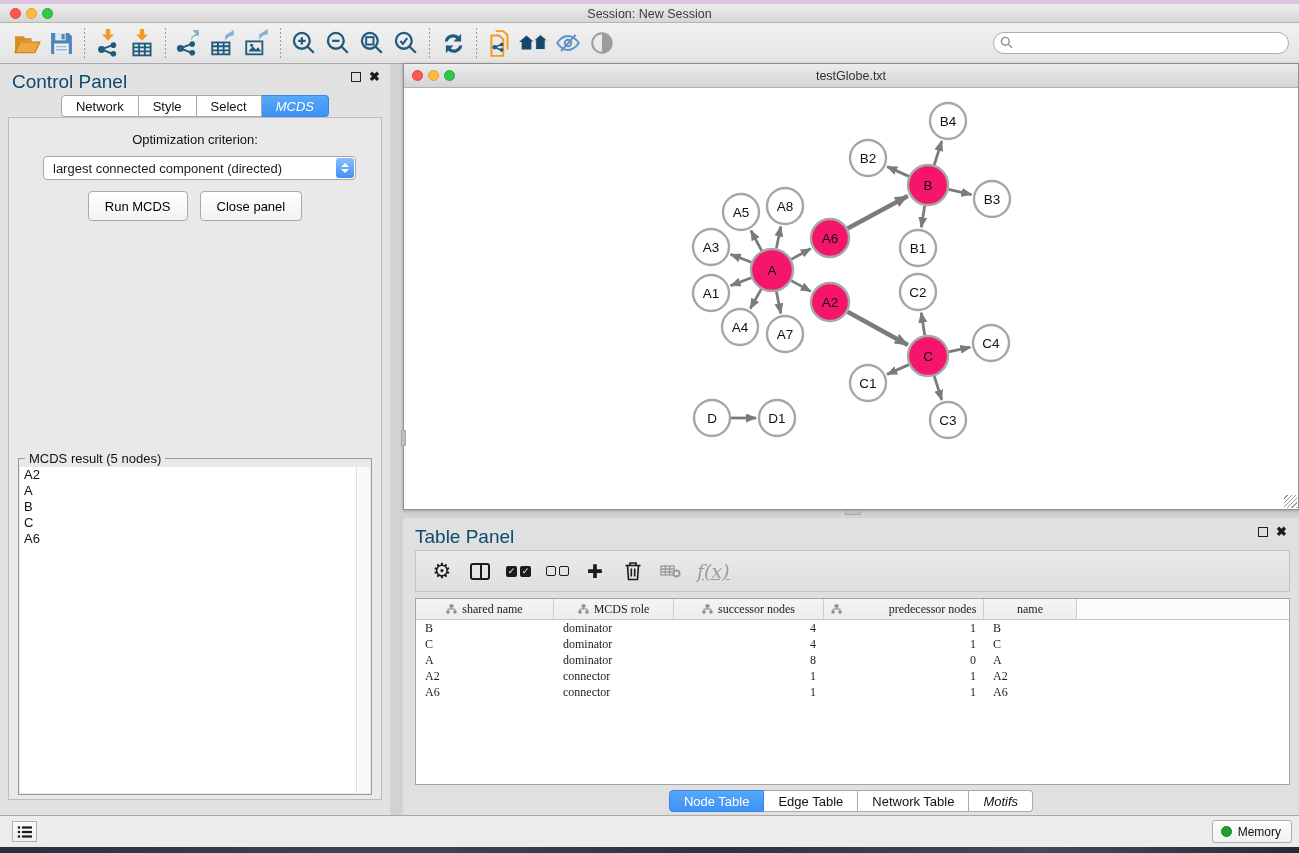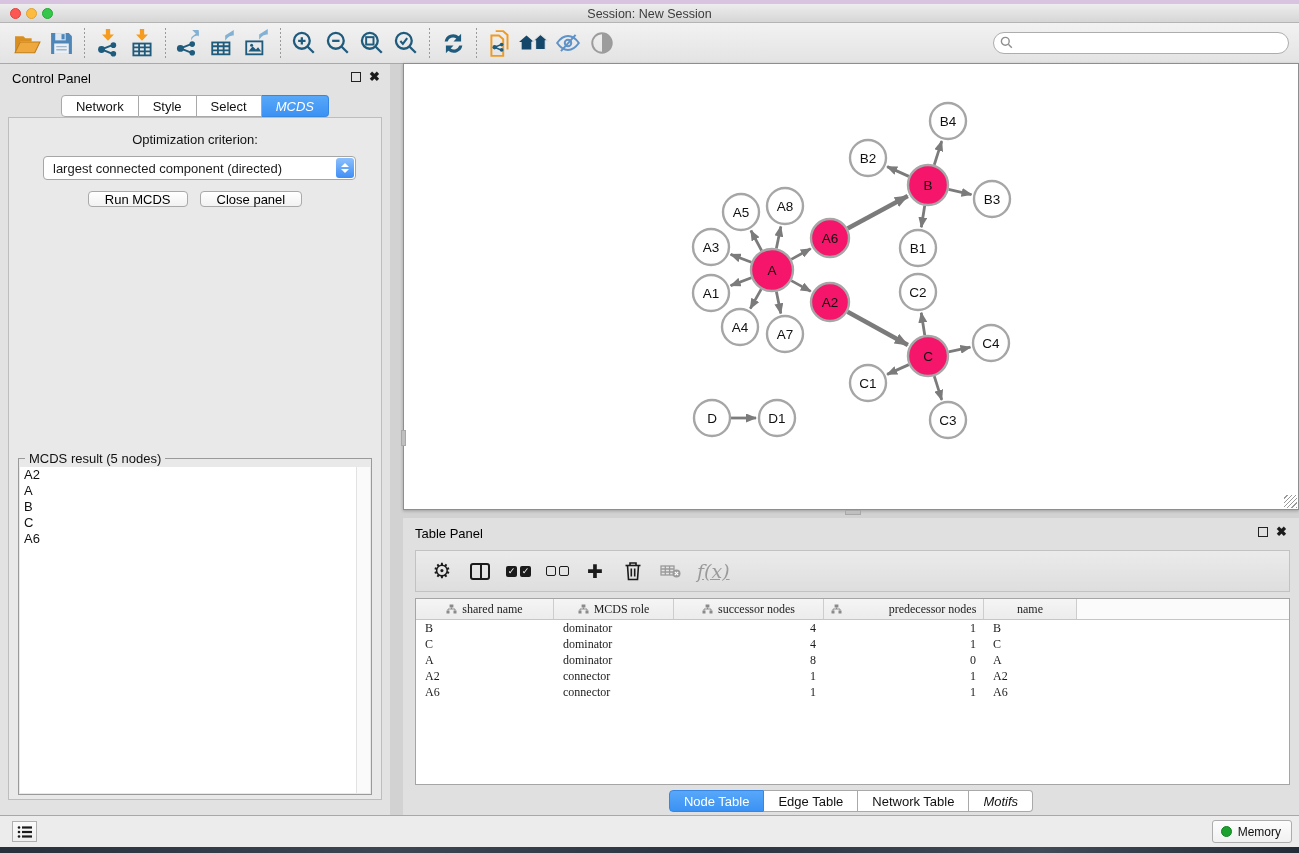--- a/index.html
+++ b/index.html
@@ -36,21 +36,21 @@
   .tb-btn { width:34px; height:32px; display:flex; align-items:center; justify-content:center; }
   .tb-sep { width:1px; height:30px; margin:0 6px;
     background-image: linear-gradient(#9a9a9a 50%, transparent 50%); background-size:1px 4px; }
   .search-wrap { margin-left:auto; position:relative; }
   .search-input { width:296px; height:22px; border-radius:11px; border:1px solid #adadad;
     background:#fff; padding:0 8px 0 24px; font-size:12px; outline:none; }
   .search-glass { position:absolute; left:7px; top:4px; }
 
   
   .control-panel { left:0; top:64px; width:390px; height:751px; background:#e2e2e2; }
-  .panel-title { position:absolute; left:12px; top:7px; font-size:13px; color:#000000; }
+  .panel-title { position:absolute; left:12px; top:7px; font-size:19px; color:#0c4a6e; }
   .win-btns { position:absolute; top:8px; right:10px; display:flex; gap:8px; align-items:center; }
   .float-btn { width:10px; height:10px; border:1.5px solid #222; display:inline-block; }
   .close-btn { font-size:13px; font-weight:bold; color:#1b1b1b; line-height:10px; }
   .cp-tabs { position:absolute; left:0; top:31px; width:100%; display:flex; justify-content:center; }
   .seg-tab { height:22px; padding:0 14px; background:#fff; border:1px solid #a9a9a9;
     border-left-width:0; font-size:13px; display:flex; align-items:center; color:#111; }
   .seg-tab:first-child { border-left-width:1px; border-radius:4px 0 0 4px; }
   .seg-tab:last-child { border-radius:0 4px 4px 0;font-style:italic; }
   .seg-tab.active { background:linear-gradient(#58a8f9,#3b92f4); border-color:#3787e2; color:#fff; }
   .cp-inner { position:absolute; left:8px; top:53px; width:374px; height:683px;
@@ -61,21 +61,21 @@
     display:flex; align-items:center; padding-left:9px; font-size:13px; }
   .stepper { position:absolute; right:1px; top:1px; width:18px; height:20px; border-radius:3px;
     background:linear-gradient(#8cc0fc,#3e8ef6); display:flex; flex-direction:column;
     align-items:center; justify-content:center; gap:2px; }
   .chev-up { width:0; height:0; border-left:4px solid transparent; border-right:4px solid transparent;
     border-bottom:4px solid #fff; }
   .chev-down { width:0; height:0; border-left:4px solid transparent; border-right:4px solid transparent;
     border-top:4px solid #fff; }
   .cp-buttons { position:absolute; left:0; top:73px; width:100%; display:flex;
     justify-content:center; gap:12px; }
-  .push-btn { height:16px; padding:0 16px; background:linear-gradient(#ffffff,#f2f2f2);
+  .push-btn { height:30px; padding:0 16px; background:linear-gradient(#ffffff,#f2f2f2);
     border:1px solid #a9a9a9; border-radius:4px; font-size:13px;
     display:flex; align-items:center; font-family:"Liberation Sans",sans-serif; }
   .result-fieldset { position:absolute; left:9px; right:9px; top:340px; bottom:4px;
     border:1px solid #9a9a9a; }
   .result-legend { position:absolute; left:6px; top:-8px; background:#e9e9e9; padding:0 4px;
     font-size:13px; color:#111; }
   .result-list { position:absolute; left:1px; right:15px; top:8px; bottom:1px; background:#fff;
     overflow:hidden; }
   .result-scroll { position:absolute; right:1px; top:8px; bottom:1px; width:14px;
     background:#fafafa; border-left:1px solid #e2e2e2; }
@@ -379,20 +379,26 @@
           <div class="result-item">B</div>
           <div class="result-item">C</div>
           <div class="result-item">A6</div>
         </div>
       <div class="result-scroll"></div>
     </div>
   </div>
 </div>
 
 <div class="abs network-window">
+  <div class="nw-titlebar">
+    <span class="traffic tl-red" style="left:8px;top:6px"></span>
+    <span class="traffic tl-yellow" style="left:24px;top:6px"></span>
+    <span class="traffic tl-green" style="left:40px;top:6px"></span>
+    <div class="nw-title">testGlobe.txt</div>
+  </div>
   <div class="nw-canvas">
     <svg id="graph-svg" width="894" height="421" viewBox="0 0 894 421">
         <defs>
           <marker id="arr-n" markerUnits="userSpaceOnUse" markerWidth="11" markerHeight="9" refX="10" refY="4.5" orient="auto">
             <path d="M0,0 L11,4.5 L0,9 Z" fill="#7b7b7b"></path>
           </marker>
           <marker id="arr-t" markerUnits="userSpaceOnUse" markerWidth="14" markerHeight="11" refX="13" refY="5.5" orient="auto">
             <path d="M0,0 L14,5.5 L0,11 Z" fill="#7b7b7b"></path>
           </marker>
         </defs>

